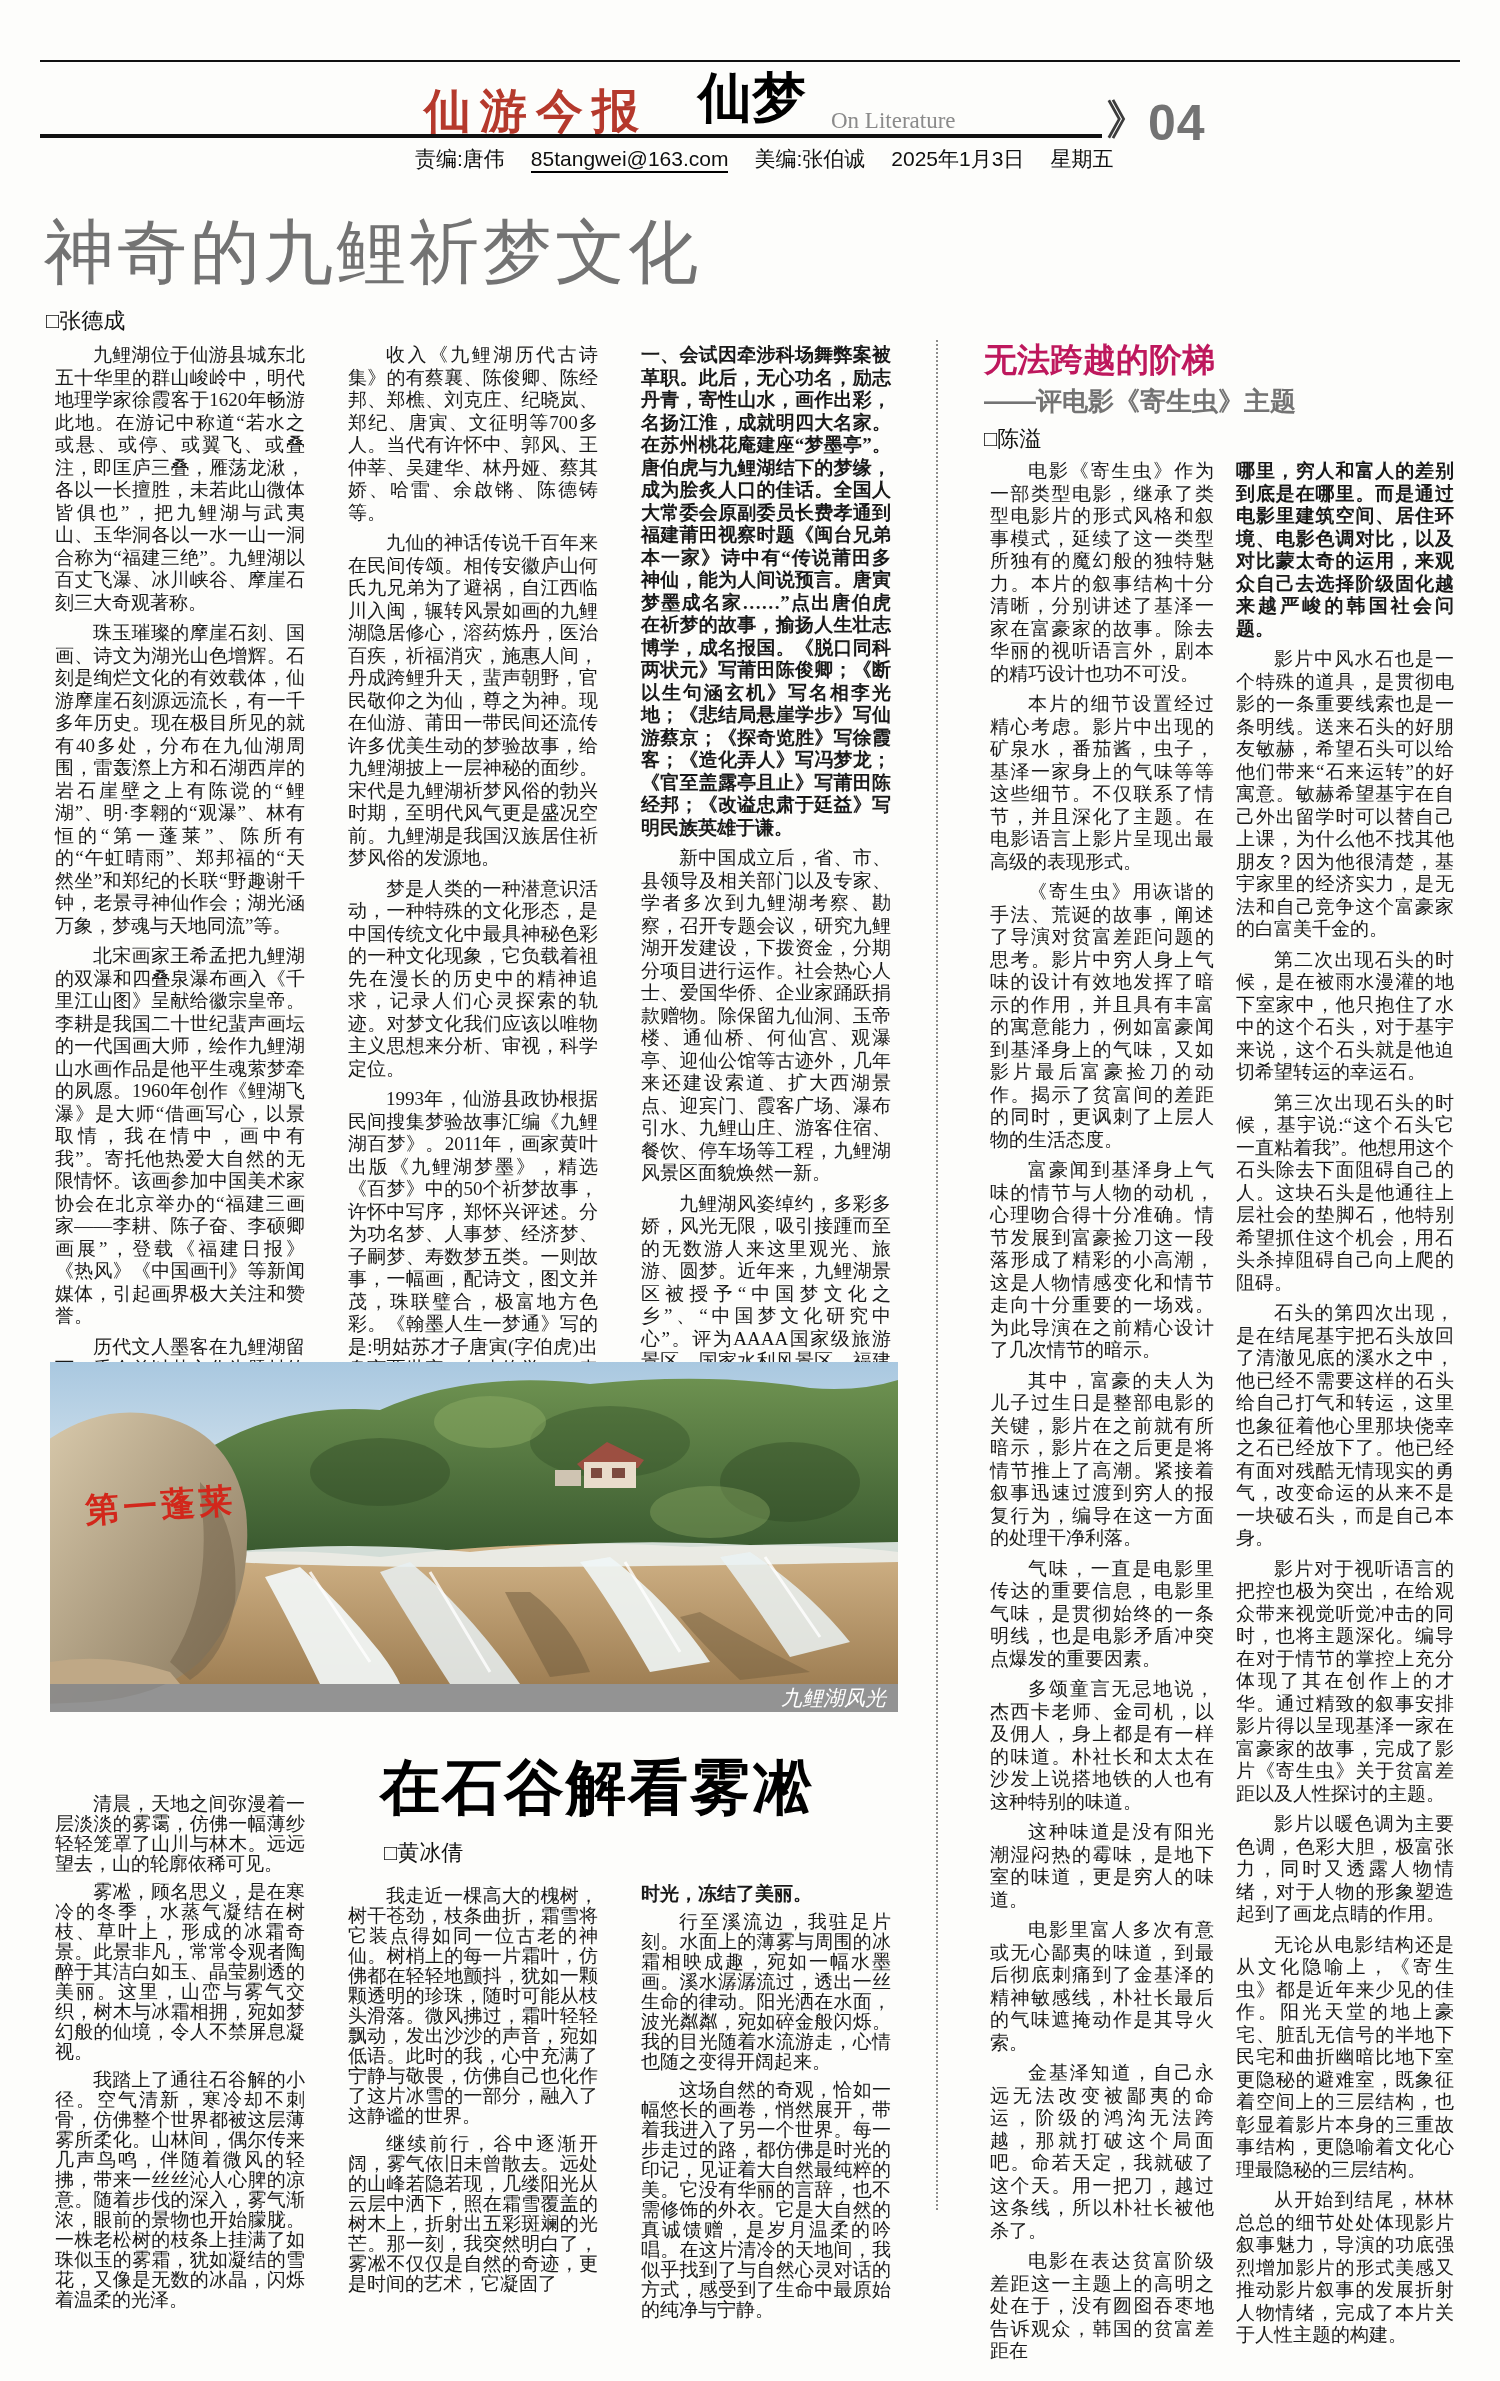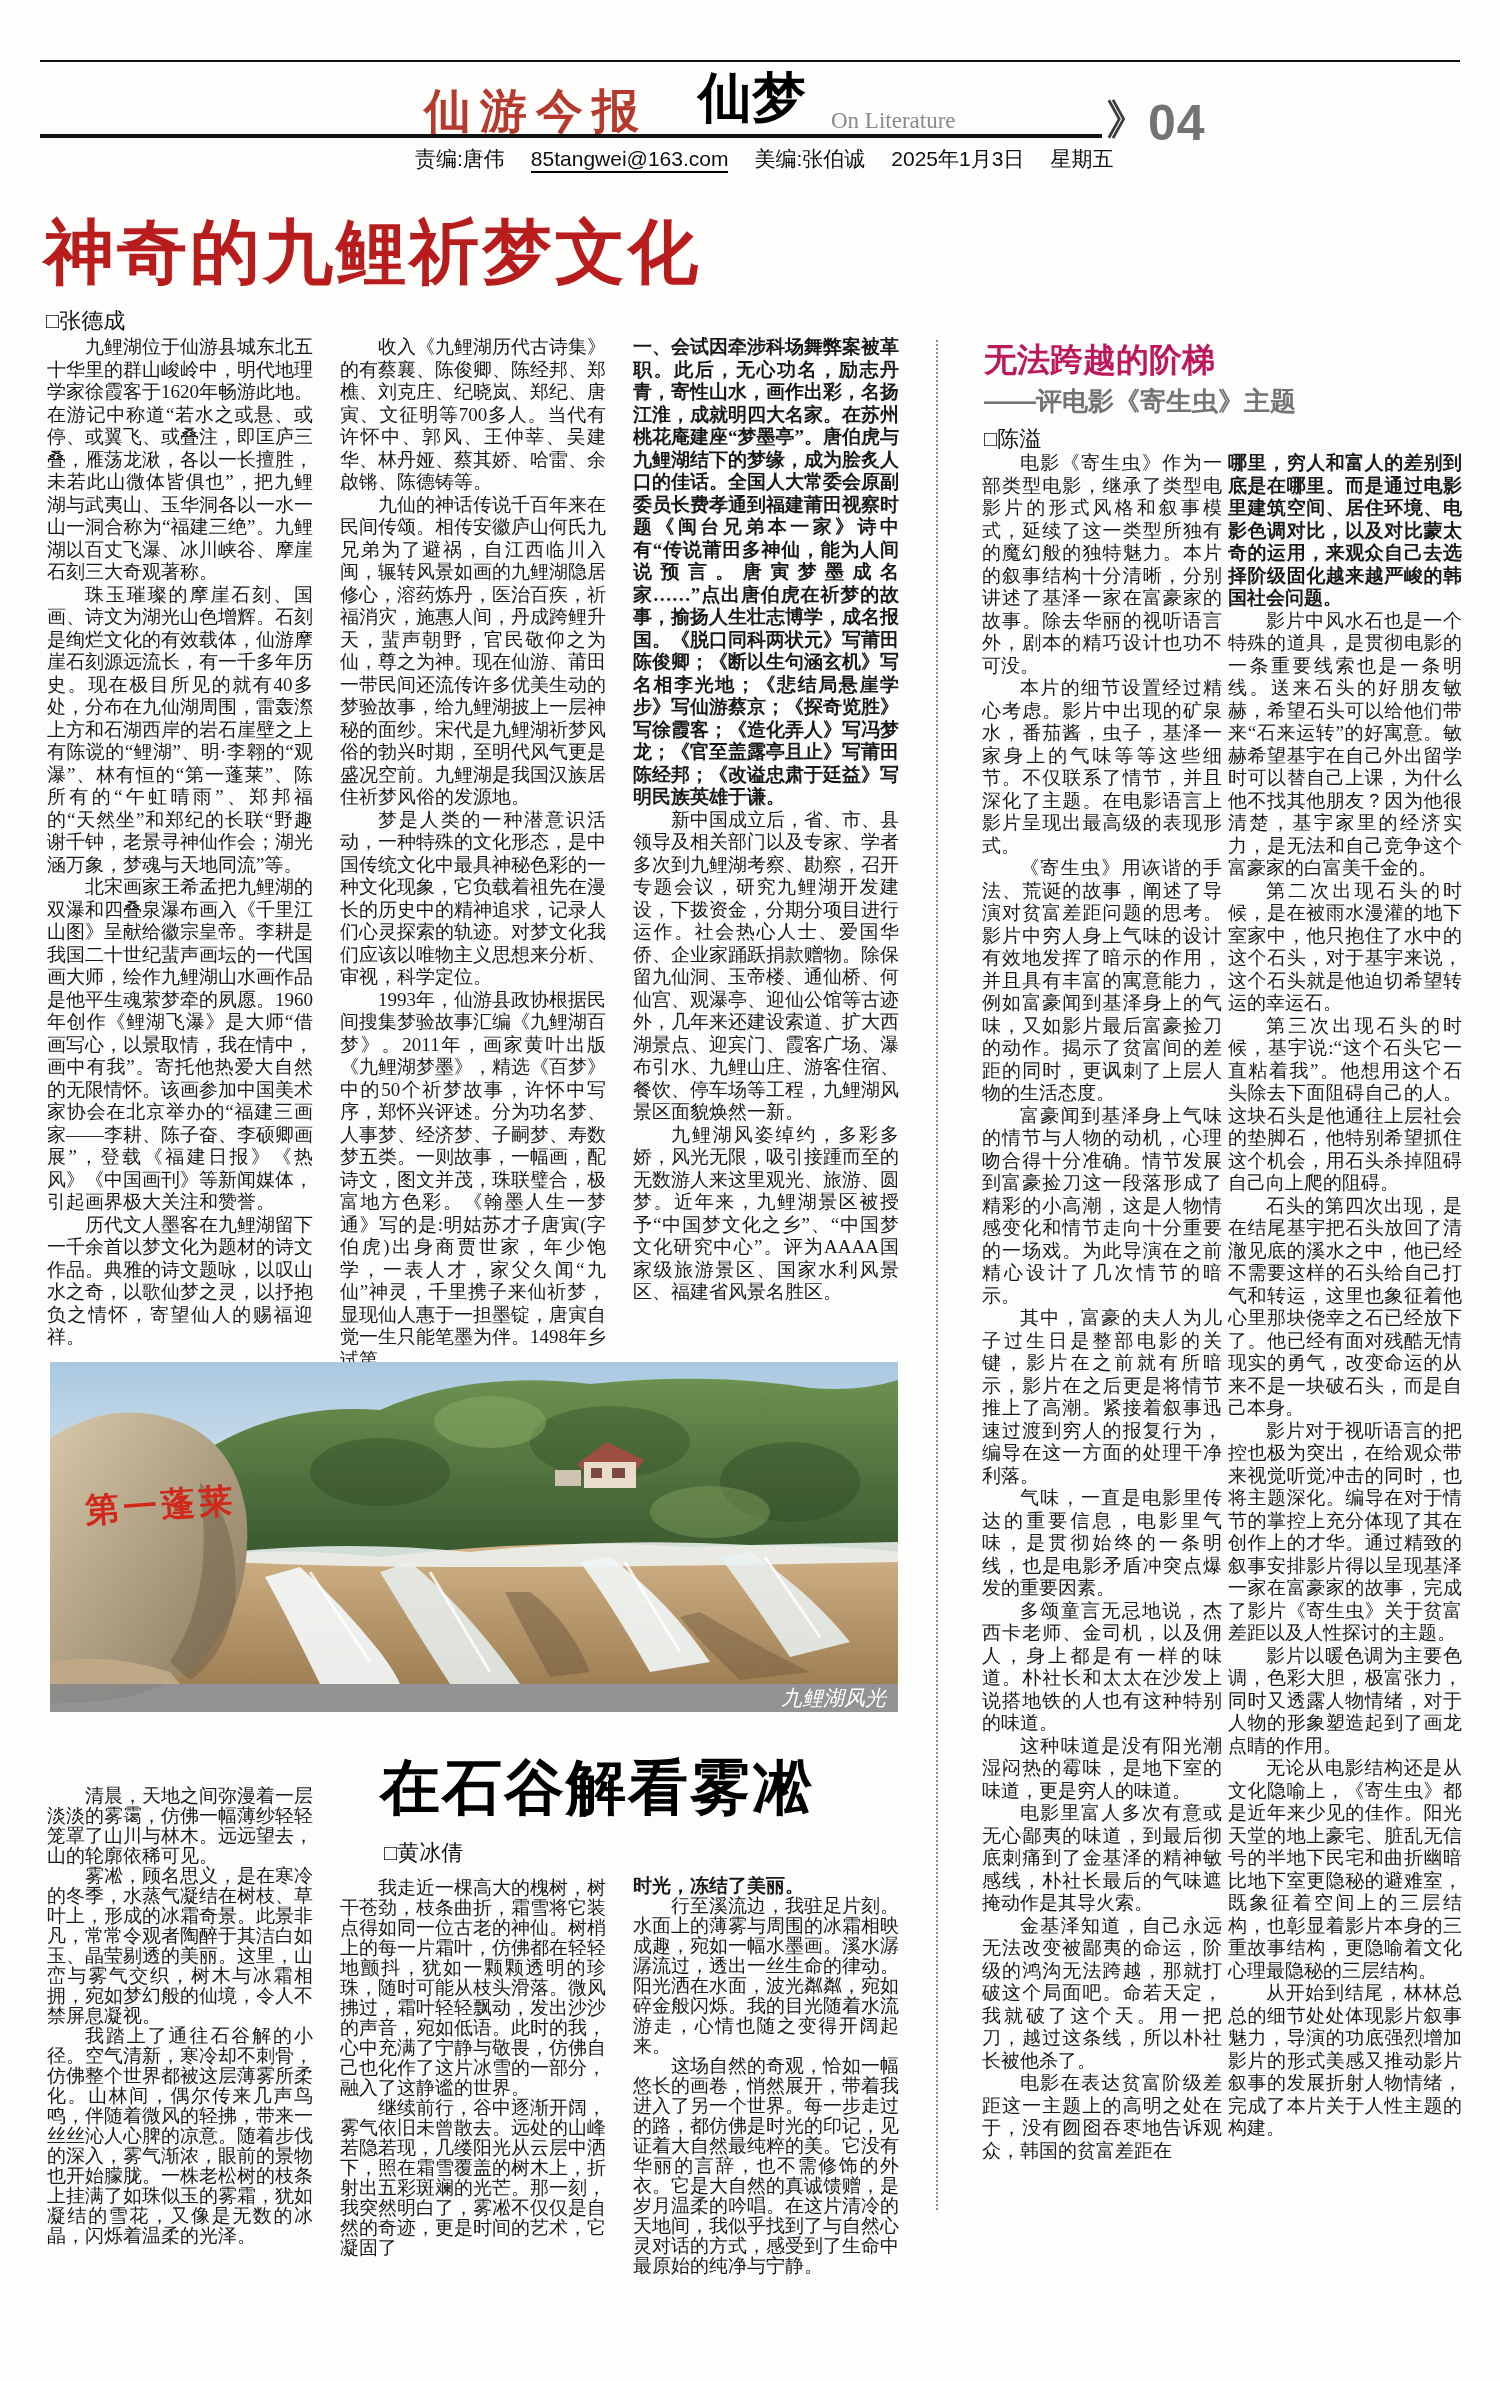--- a/index.html
+++ b/index.html
@@ -12,29 +12,29 @@
               color:#b5392c;letter-spacing:9px;font-family:"Liberation Serif","DejaVu Serif",serif;}
   .section-cn{position:absolute;left:698px;top:62px;font-size:54px;font-weight:bold;color:#000;}
   .section-en{position:absolute;left:818px;top:108px;font-size:23px;color:#8a8a8a;margin-left:13px;}
   .page-no{position:absolute;left:1106px;top:92px;white-space:nowrap;}
   .page-no .arrow{font-size:42px;font-weight:bold;color:#3c3c3c;vertical-align:6px;}
   .page-no .num{font-size:50px;font-weight:bold;color:#737373;letter-spacing:1px;}
   .ed-line{position:absolute;left:415px;top:145px;font-size:21px;color:#0e0e0e;white-space:nowrap;}
   .ed-line span{margin-right:26px;}
   .ed-line .email{border-bottom:2px solid #000;padding-bottom:1px;}
   
-  .main-title{position:absolute;left:44px;top:206px;font-size:70px;font-weight:bold;letter-spacing:3px;color:#b91c1c;}
+  .main-title{position:absolute;left:44px;top:206px;font-size:70px;font-weight:normal;letter-spacing:3px;color:#737373;}
   .byline{font-size:22px;color:#111;}
   .fog-title{position:absolute;left:380px;top:1748px;font-size:60px;font-weight:bold;letter-spacing:2px;color:#000;}
   .film-title{position:absolute;left:984px;top:338px;font-size:33px;font-weight:bold;color:#be185d;}
   .film-sub{position:absolute;left:984px;top:384px;font-size:26px;font-weight:bold;color:#737373;}
   
   .col{position:absolute;text-align:justify;text-justify:inter-character;word-break:break-all;
        overflow:hidden;font-size:19px;line-height:22.5px;color:#191919;}
-  .col p{margin:0;text-indent:2em;}
+  .col p{margin:8px;text-indent:2em;}
   .col p.cont{text-indent:0;font-weight:bold;}
   .fogcol{line-height:20px;}
   .divider{position:absolute;left:936px;top:340px;height:1870px;width:0;border-left:2px dotted #8a8a8a;}
   .photo{position:absolute;left:50px;top:1362px;width:848px;height:350px;}
 </style>
 </head>
 <body>
 
 <div class="page">
 

